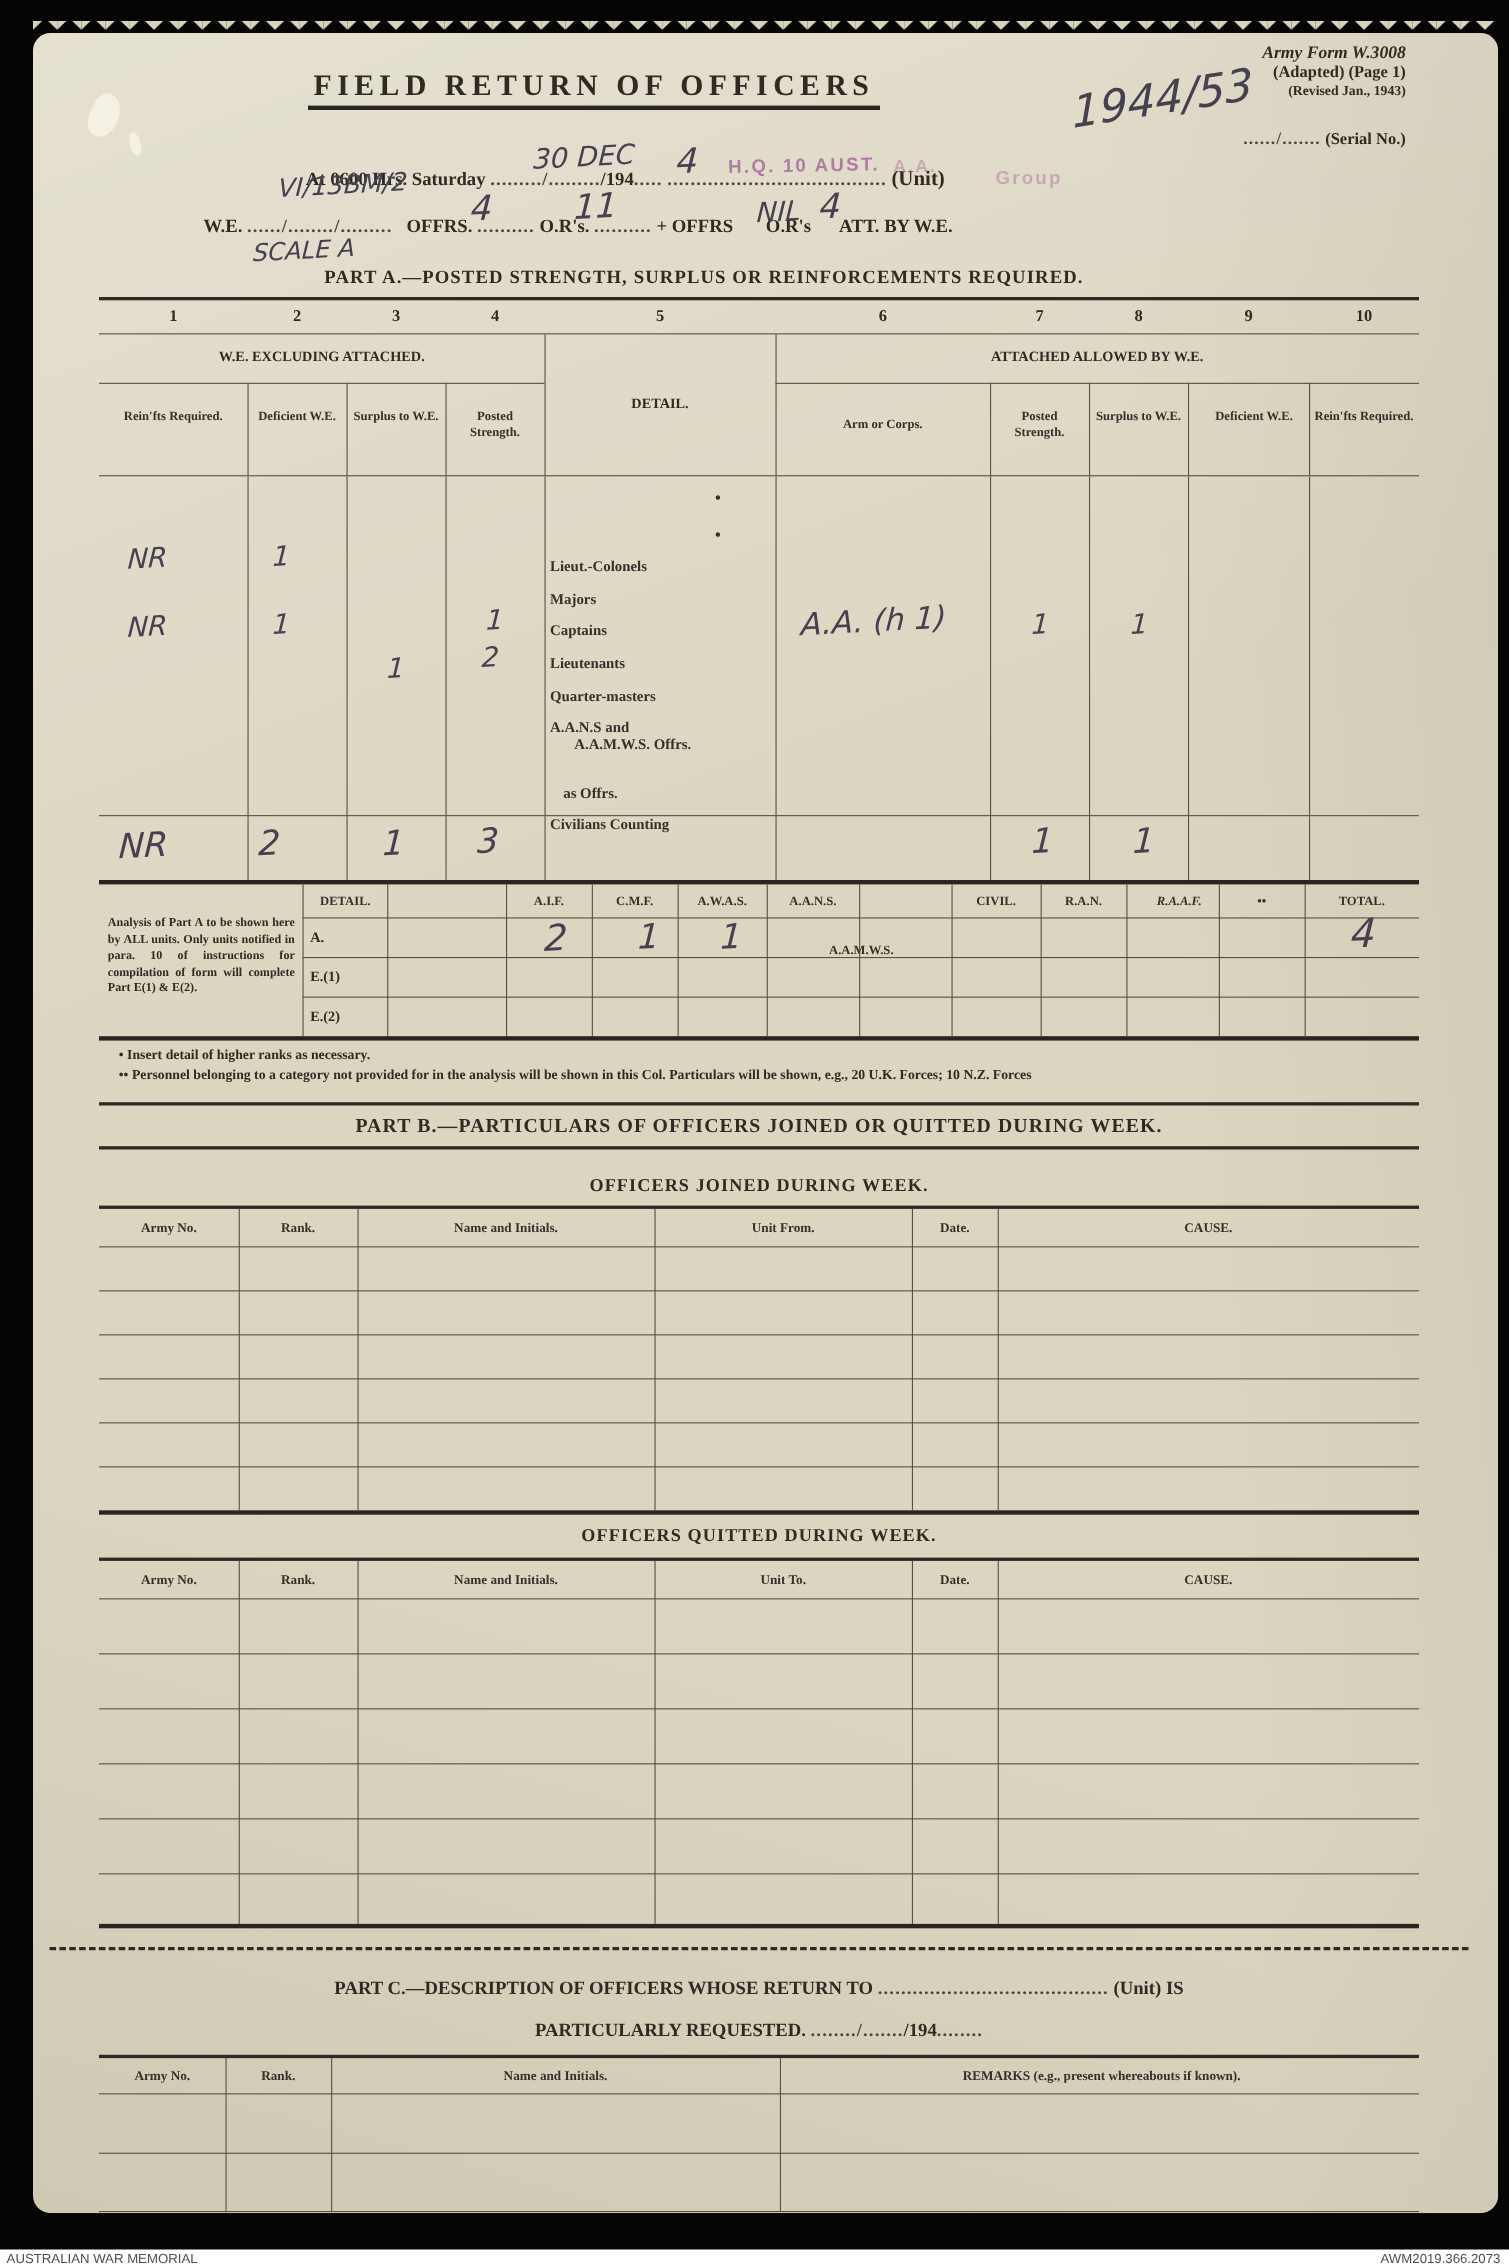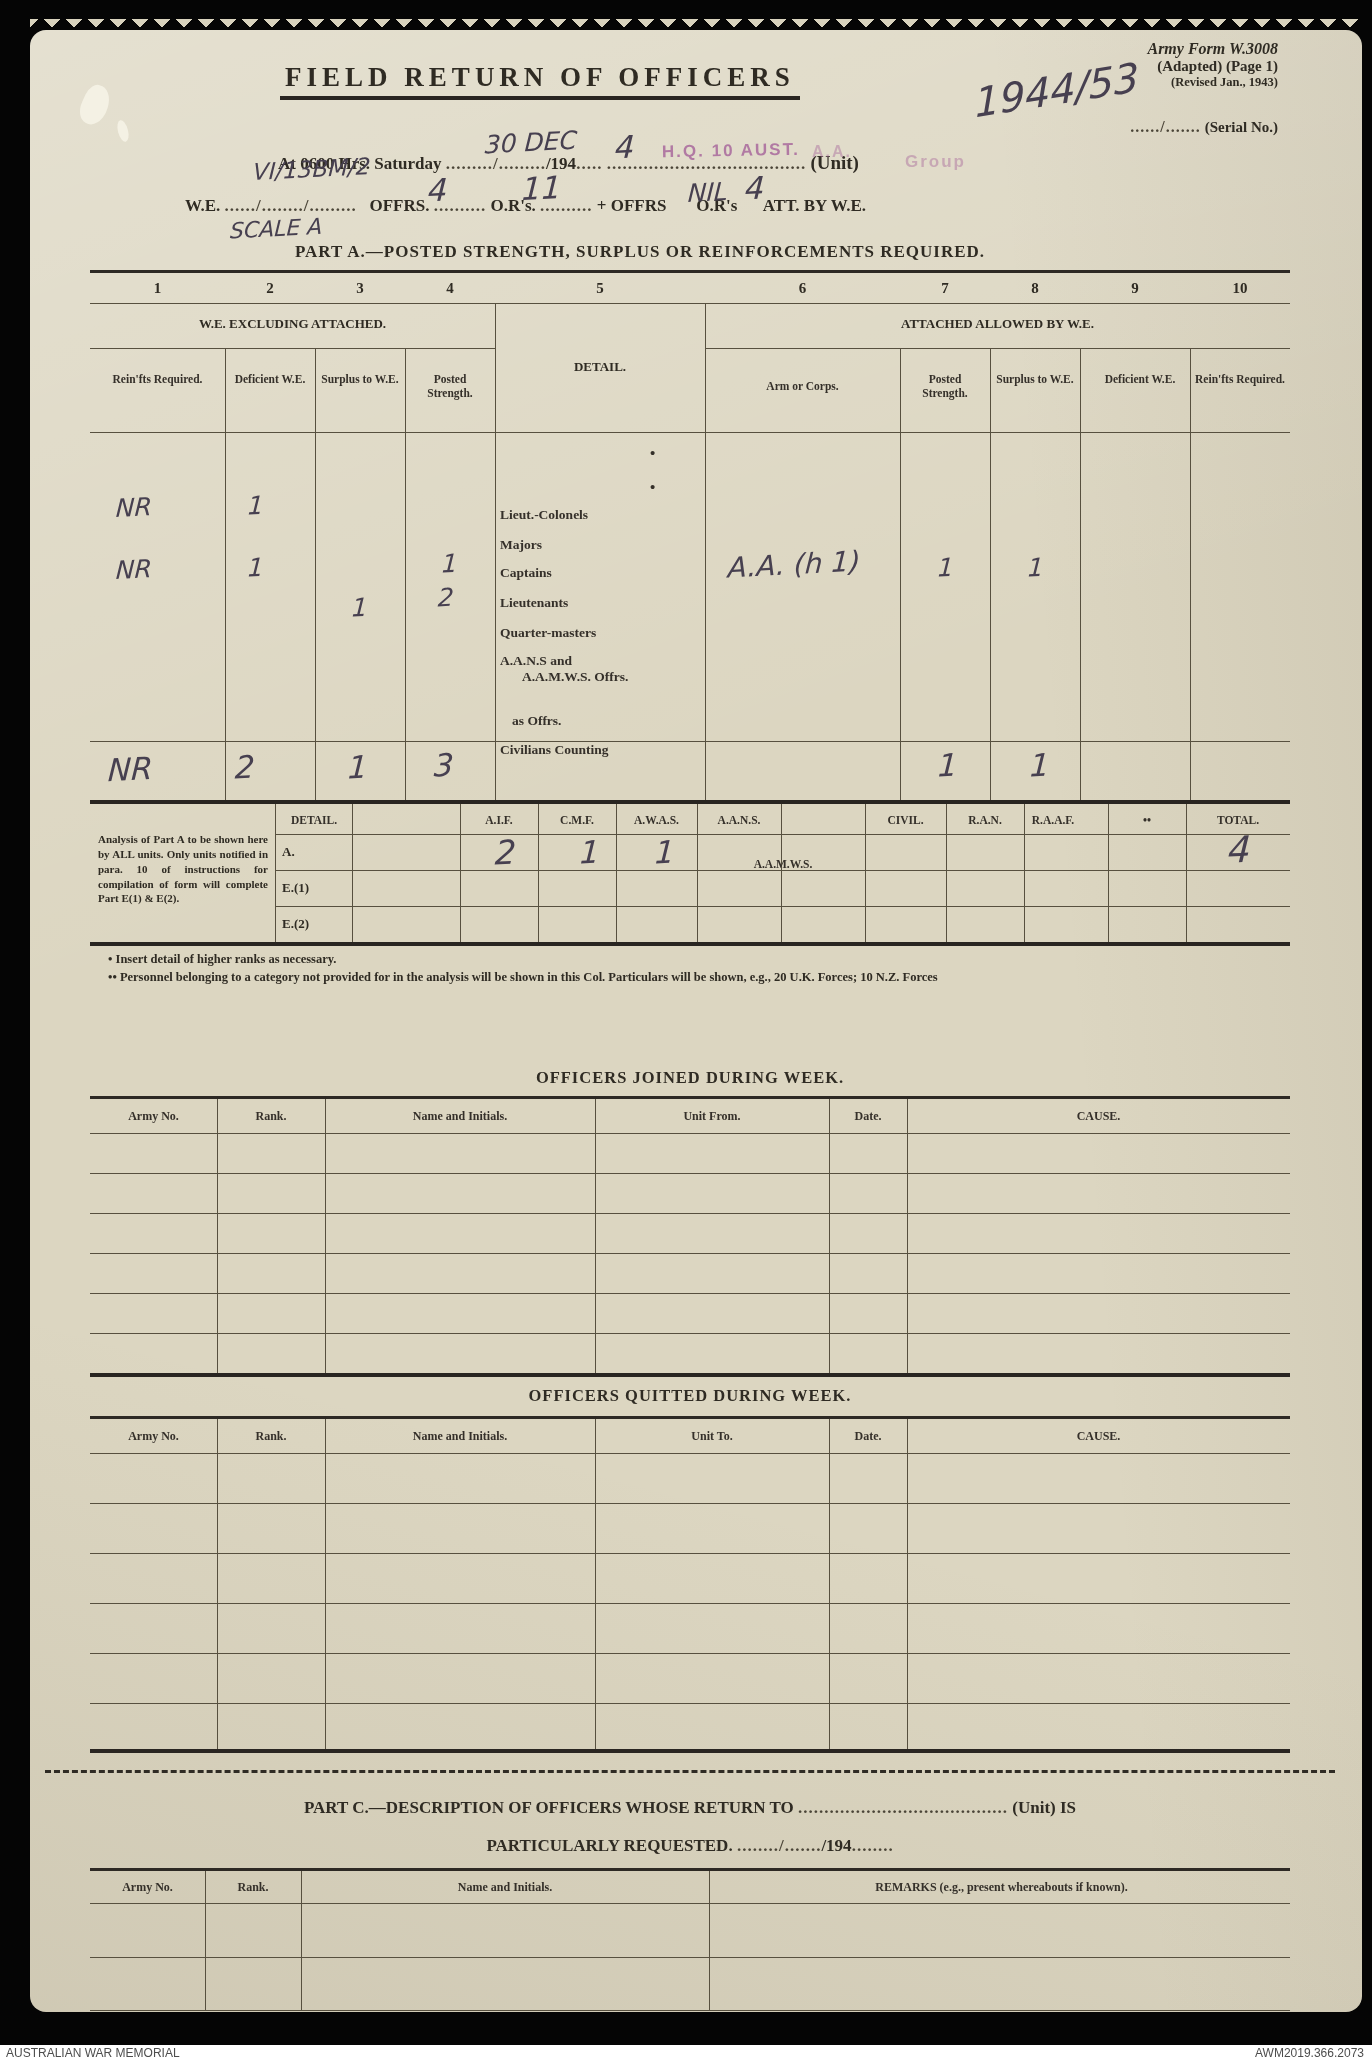--- a/index.html
+++ b/index.html
@@ -214,21 +214,21 @@
           <div class="hline" style="left:185px;top:66px;width:1015px;"></div>
           <div class="hline" style="left:185px;top:102px;width:1015px;"></div>
           <div class="subhead" style="left:188px;top:9px;width:72px;">DETAIL.</div>
           <div class="subhead" style="left:372px;top:9px;width:74px;">A.I.F.</div>
           <div class="subhead" style="left:450px;top:9px;width:74px;">C.M.F.</div>
           <div class="subhead" style="left:528px;top:9px;width:77px;">A.W.A.S.</div>
           <div class="subhead" style="left:609px;top:9px;width:80px;">A.A.N.S.</div>
           <div class="subhead" style="left:653px;top:9px;width:80px;margin-top:44px;">A.A.M.W.S.</div>
           <div class="subhead" style="left:777px;top:9px;width:77px;">CIVIL.</div>
           <div class="subhead" style="left:858px;top:9px;width:74px;">R.A.N.</div>
-          <div class="subhead" style="left:923px;top:9px;width:80px;">R.A.A.F.</div>
+          <div class="subhead" style="left:942px;top:9px;width:80px;font-style:italic;">R.A.A.F.</div>
           <div class="subhead" style="left:1020px;top:9px;width:74px;">••</div>
           <div class="subhead" style="left:1098px;top:9px;width:100px;">TOTAL.</div>
           <div class="abs b" style="left:192px;top:40px;font-size:13px;">A.</div>
           <div class="abs b" style="left:192px;top:76px;font-size:13px;">E.(1)</div>
           <div class="abs b" style="left:192px;top:112px;font-size:13px;">E.(2)</div>
           <div class="abs hw" style="left:405px;top:32px;font-size:33px;">2</div>
           <div class="abs hw hw-lg" style="left:490px;top:33px;">1</div>
           <div class="abs hw hw-lg" style="left:565px;top:33px;">1</div>
           <div class="abs hw" style="left:1138px;top:28px;font-size:36px;">4</div>
         </div>
@@ -236,20 +236,25 @@
 
       <div class="abs" style="left:18px;top:922px;font-size:12.5px;font-weight:bold;">
         <span>•</span>
         <span>Insert detail of higher ranks as necessary.</span>
       </div>
       <div class="abs" style="left:18px;top:940px;font-size:12.5px;font-weight:bold;width:1190px;white-space:nowrap;">
         <span>••</span>
         <span>Personnel belonging to a category not provided for in the analysis will be shown in this Col.  Particulars will be shown, e.g., 20 U.K. Forces; 10 N.Z. Forces</span>
       </div>
 
+      <div class="abs" style="left:0;top:972px;width:1200px;">
+        <div class="rule-med"></div>
+        <div class="b center" style="font-size:18px;letter-spacing:1px;padding:8px 0;">PART B.—PARTICULARS OF OFFICERS JOINED OR QUITTED DURING WEEK.</div>
+        <div class="rule-med"></div>
+      </div>
       <div class="abs b center" style="left:0;top:1038px;width:1200px;font-size:16.5px;letter-spacing:1px;">OFFICERS JOINED DURING WEEK.</div>
 
       <div class="abs" style="left:0;top:1066px;width:1200px;">
         <div class="rule-med"></div>
         <div style="position:relative;height:274px;border-bottom:4px solid #292521;">
           <div class="vline" style="left:127px;top:0;height:274px;"></div>
           <div class="vline" style="left:235px;top:0;height:274px;"></div>
           <div class="vline" style="left:505px;top:0;height:274px;"></div>
           <div class="vline" style="left:739px;top:0;height:274px;"></div>
           <div class="vline" style="left:817px;top:0;height:274px;"></div>

